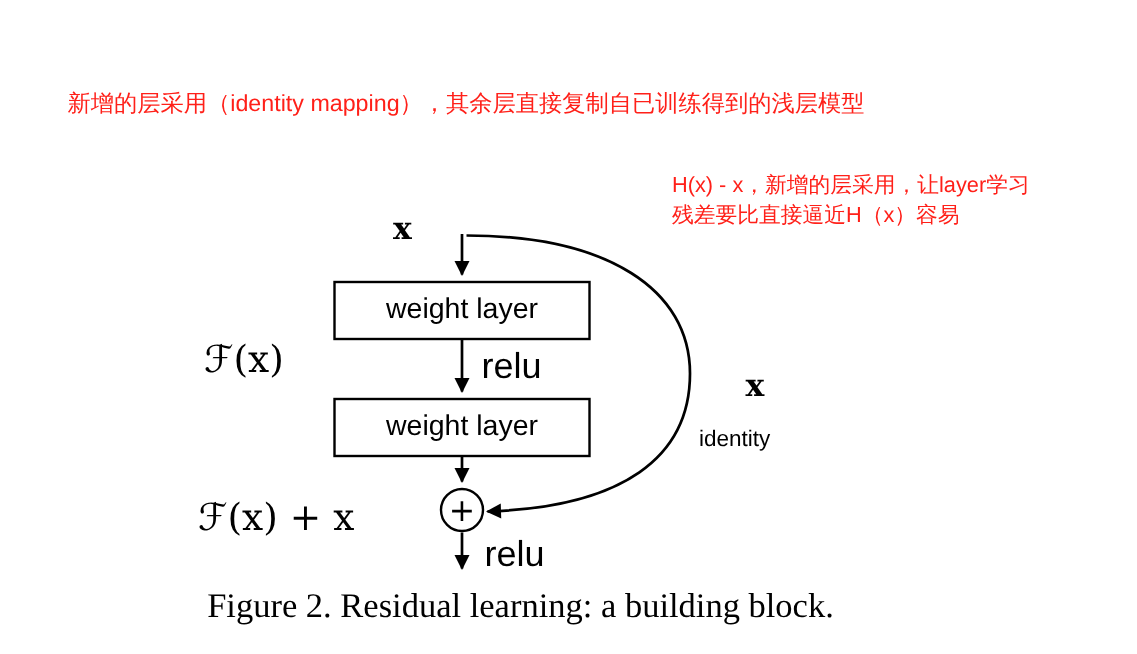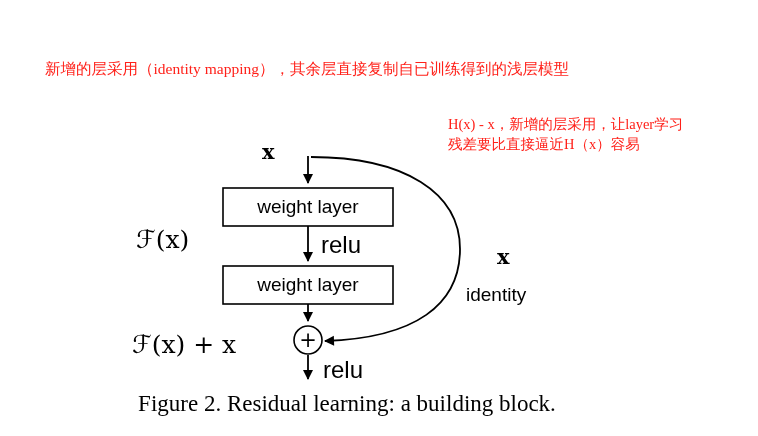--- a/index.html
+++ b/index.html
@@ -4,21 +4,21 @@
 <style>
   html, body { margin: 0; padding: 0; }
   body {
     width: 758px; height: 436px;
     background: #ffffff;
     position: relative;
     overflow: hidden;
     font-family: "Liberation Sans", sans-serif;
     color: #000;
   }
-  .note { position: absolute; color: var(--note-color, #ff2019); font-family: Liberation Serif, serif; }
+  .note { position: absolute; color: var(--note-color, #ff2019); }
   .top-note { left: 45px; top: 59px; font-size: 15.5px; white-space: nowrap; }
   .side-note { left: 448px; top: 114px; font-size: 14.5px; line-height: 20px; }
 
   svg.diagram { position: absolute; left: 0; top: 0; pointer-events: none; }
 
   .box-label {
     position: absolute; display: flex;
     align-items: center; justify-content: center;
     font-size: 19px;
     border-radius: 15px;
@@ -28,21 +28,21 @@
 
   .relu { position: absolute; font-size: 24px; }
   .relu-mid { left: 321px; top: 231px; }
   .relu-bot { left: 323px; top: 356px; }
 
   .serif-math { font-family: "DejaVu Serif", "DejaVu Sans", serif; }
   .input-x  { position: absolute; left: 262px; top: 139px; font-size: 21px; font-weight: bold; }
   .fx       { position: absolute; left: 136px; top: 225px; font-size: 25px; }
   .fxx      { position: absolute; left: 132px; top: 330px; font-size: 25px; }
   .skip-x   { position: absolute; left: 497px; top: 244px; font-size: 21px; font-weight: bold; }
-  .identity { position: absolute; left: 466px; top: 284px; font-size: 19px; }
+  .identity { position: absolute; left: 466px; top: 284px; font-size: 15px; }
 
   .plus {
     position: absolute; left: 297px; top: 329px;
     width: 22px; height: 22px;
     text-align: center; line-height: 22px;
     font-size: 21px; font-family: "DejaVu Sans", sans-serif;
   }
 
   .caption {
     position: absolute; left: 0; top: 391px; width: 694px;

